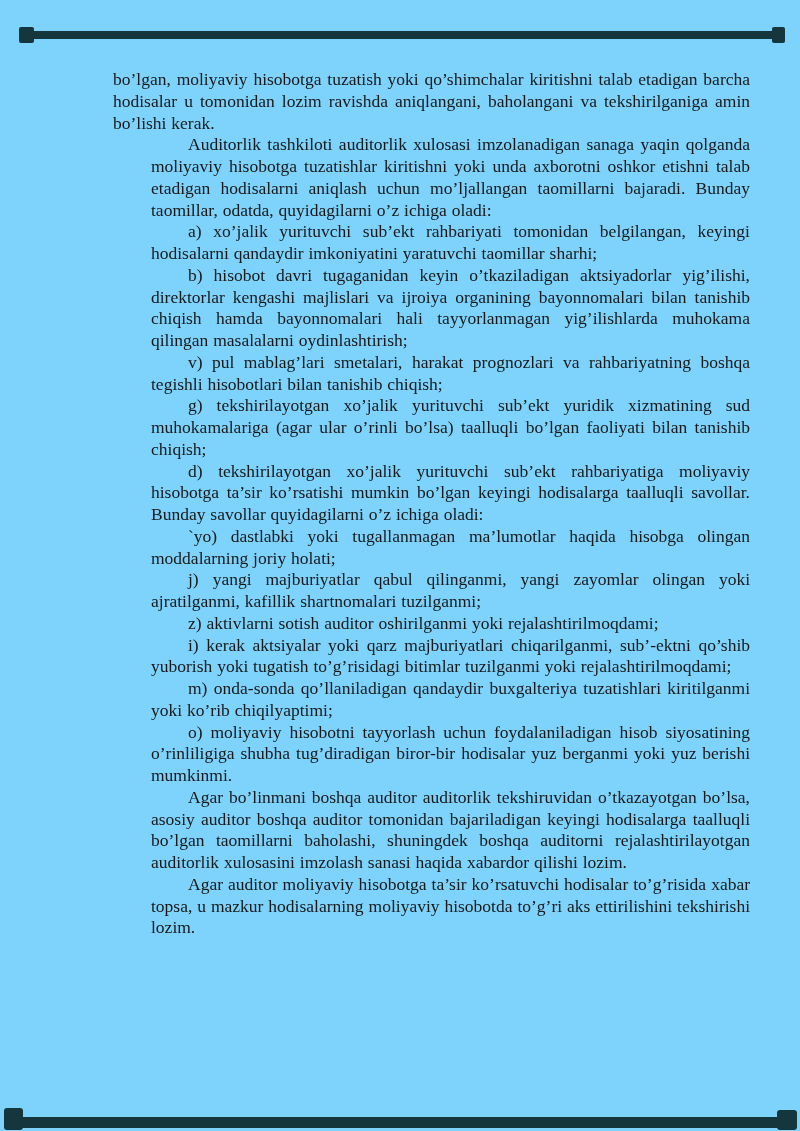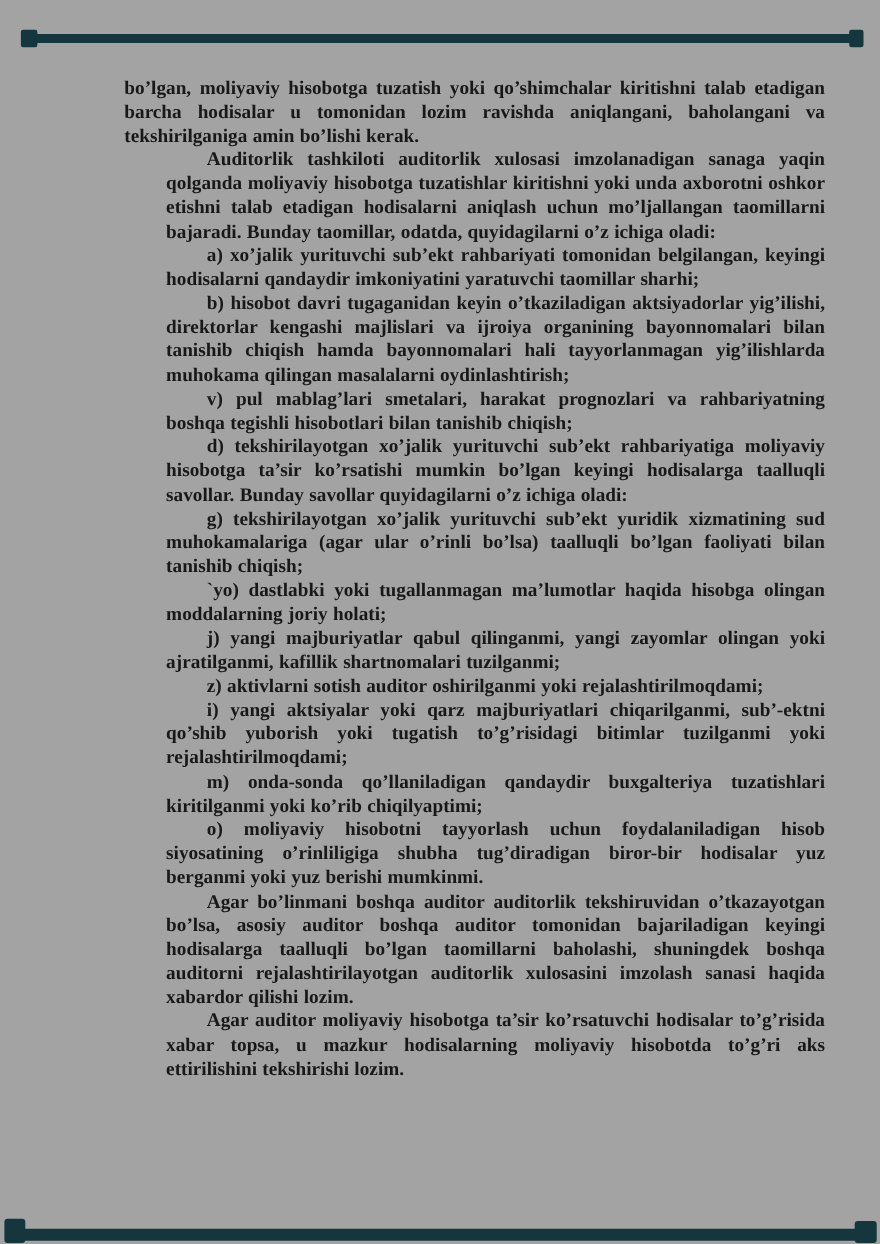--- a/index.html
+++ b/index.html
@@ -7,23 +7,22 @@
     padding: 0;
     width: 800px;
     height: 1131px;
     background: #ffffff;
     overflow: hidden;
   }
   .page {
     position: relative;
     width: 800px;
     height: 1131px;
-    background: #a3a3a3;
+    background: #7dd3fc;
     font-family: "Liberation Serif", "DejaVu Serif", serif;
-    font-weight: bold;
   }
   
   .scan-edge { position: absolute; background: #14363c; }
   .edge-top-bar    { left: 22px;  top: 31px;    width: 762px; height: 8px;  border-radius: 3px; }
   .edge-top-nub-l  { left: 19px;  top: 27px;    width: 15px;  height: 16px; border-radius: 2px; }
   .edge-top-nub-r  { left: 772px; top: 27px;    width: 13px;  height: 16px; border-radius: 2px; }
   .edge-bot-bar    { left: 6px;   top: 1117px;  width: 788px; height: 11px; border-radius: 4px; }
   .edge-bot-nub-l  { left: 4px;   top: 1108px;  width: 19px;  height: 22px; border-radius: 3px; }
   .edge-bot-nub-r  { left: 777px; top: 1110px;  width: 20px;  height: 20px; border-radius: 3px; }
 
@@ -50,26 +49,26 @@
   <div class="scan-edge edge-top-nub-l" style="background: rgb(20, 54, 60);"></div>
   <div class="scan-edge edge-top-bar" style="background: rgb(20, 54, 60);"></div>
   <div class="scan-edge edge-top-nub-r" style="background: rgb(20, 54, 60);"></div>
 
   <div class="text-block" style="color: rgb(24, 24, 24);">
       <p class="para">bo’lgan, moliyaviy hisobotga tuzatish yoki qo’shimchalar kiritishni talab etadigan barcha hodisalar u tomonidan lozim ravishda aniqlangani, baholangani va tekshirilganiga amin bo’lishi kerak.</p>
       <p class="para indent">Auditorlik tashkiloti auditorlik xulosasi imzolanadigan sanaga yaqin qolganda moliyaviy hisobotga tuzatishlar kiritishni yoki unda axborotni oshkor etishni talab etadigan hodisalarni aniqlash uchun mo’ljallangan taomillarni bajaradi. Bunday taomillar, odatda, quyidagilarni o’z ichiga oladi:</p>
       <p class="para indent">a) xo’jalik yurituvchi sub’ekt rahbariyati tomonidan belgilangan, keyingi hodisalarni qandaydir imkoniyatini yaratuvchi taomillar sharhi;</p>
       <p class="para indent">b) hisobot davri tugaganidan keyin o’tkaziladigan aktsiyadorlar yig’ilishi, direktorlar kengashi majlislari va ijroiya organining bayonnomalari bilan tanishib chiqish hamda bayonnomalari hali tayyorlanmagan yig’ilishlarda muhokama qilingan masalalarni oydinlashtirish;</p>
       <p class="para indent">v) pul mablag’lari smetalari, harakat prognozlari va rahbariyatning boshqa tegishli hisobotlari bilan tanishib chiqish;</p>
+      <p class="para indent">g) tekshirilayotgan xo’jalik yurituvchi sub’ekt yuridik xizmatining sud muhokamalariga (agar ular o’rinli bo’lsa) taalluqli bo’lgan faoliyati bilan tanishib chiqish;</p>
       <p class="para indent">d) tekshirilayotgan xo’jalik yurituvchi sub’ekt rahbariyatiga moliyaviy hisobotga ta’sir ko’rsatishi mumkin bo’lgan keyingi hodisalarga taalluqli savollar. Bunday savollar quyidagilarni o’z ichiga oladi:</p>
-      <p class="para indent">g) tekshirilayotgan xo’jalik yurituvchi sub’ekt yuridik xizmatining sud muhokamalariga (agar ular o’rinli bo’lsa) taalluqli bo’lgan faoliyati bilan tanishib chiqish;</p>
       <p class="para indent">`yo) dastlabki yoki tugallanmagan ma’lumotlar haqida hisobga olingan moddalarning joriy holati;</p>
       <p class="para indent">j) yangi majburiyatlar qabul qilinganmi, yangi zayomlar olingan yoki ajratilganmi, kafillik shartnomalari tuzilganmi;</p>
       <p class="para indent">z) aktivlarni sotish auditor oshirilganmi yoki rejalashtirilmoqdami;</p>
-      <p class="para indent">i) yangi aktsiyalar yoki qarz majburiyatlari chiqarilganmi, sub’-ektni qo’shib yuborish yoki tugatish to’g’risidagi bitimlar tuzilganmi yoki rejalashtirilmoqdami;</p>
+      <p class="para indent">i) kerak aktsiyalar yoki qarz majburiyatlari chiqarilganmi, sub’-ektni qo’shib yuborish yoki tugatish to’g’risidagi bitimlar tuzilganmi yoki rejalashtirilmoqdami;</p>
       <p class="para indent">m) onda-sonda qo’llaniladigan qandaydir buxgalteriya tuzatishlari kiritilganmi yoki ko’rib chiqilyaptimi;</p>
       <p class="para indent">o) moliyaviy hisobotni tayyorlash uchun foydalaniladigan hisob siyosatining o’rinliligiga shubha tug’diradigan biror-bir hodisalar yuz berganmi yoki yuz berishi mumkinmi.</p>
       <p class="para indent">Agar bo’linmani boshqa auditor auditorlik tekshiruvidan o’tkazayotgan bo’lsa, asosiy auditor boshqa auditor tomonidan bajariladigan keyingi hodisalarga taalluqli bo’lgan taomillarni baholashi, shuningdek boshqa auditorni rejalashtirilayotgan auditorlik xulosasini imzolash sanasi haqida xabardor qilishi lozim.</p>
       <p class="para indent">Agar auditor moliyaviy hisobotga ta’sir ko’rsatuvchi hodisalar to’g’risida xabar topsa, u mazkur hodisalarning moliyaviy hisobotda to’g’ri aks ettirilishini tekshirishi lozim.</p>
     </div>
 
   <div class="scan-edge edge-bot-nub-l" style="background: rgb(20, 54, 60);"></div>
   <div class="scan-edge edge-bot-bar" style="background: rgb(20, 54, 60);"></div>
   <div class="scan-edge edge-bot-nub-r" style="background: rgb(20, 54, 60);"></div>
 

